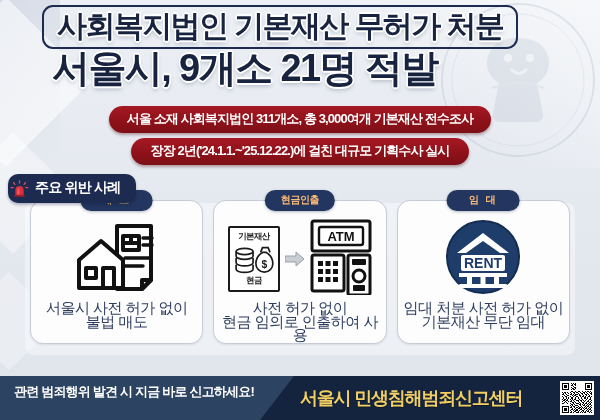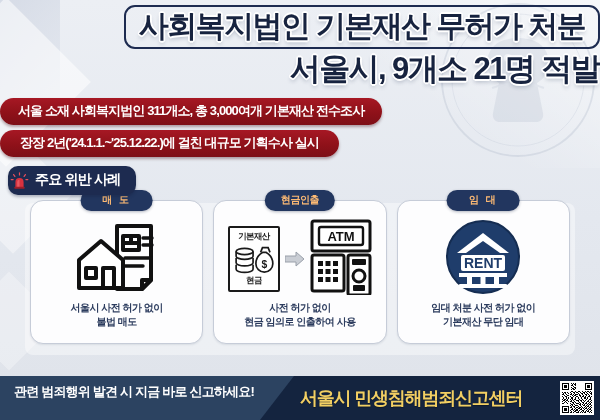--- a/index.html
+++ b/index.html
@@ -44,44 +44,45 @@
     position:absolute;right:16px;bottom:26px;
     font-size:14px;font-weight:bold;color:#8c98ad;opacity:.55;
     letter-spacing:-0.5px;white-space:nowrap;pointer-events:none;
   }
   .wm-sub{
     position:absolute;right:22px;bottom:12px;
     font-size:7px;color:#9aa5b8;opacity:.65;white-space:nowrap;pointer-events:none;
   }
 
   
-  .header{position:relative;padding-top:5px;text-align:right;z-index:3;}
+  .header{position:relative;padding-top:5px;text-align:left;z-index:3;padding-left:42px;}
   .title-box{
     display:inline-block;border:2.5px solid #1d2b50;border-radius:11px;
     padding:2px 13px 4px 13px;background:transparent;
   }
   .title-main{
     font-size:30px;line-height:34px;font-weight:bold;color:#17233f;
     letter-spacing:-1.6px;white-space:nowrap;
     text-shadow:
       1.6px 0 0 #fff,-1.6px 0 0 #fff,0 1.6px 0 #fff,0 -1.6px 0 #fff,
       1.2px 1.2px 0 #fff,-1.2px 1.2px 0 #fff,1.2px -1.2px 0 #fff,-1.2px -1.2px 0 #fff,
       0 3px 4px rgba(30,45,80,.30);
   }
   .title-sub{
-    margin-top:2px;font-size:31px;line-height:35px;font-weight:bold;color:#17233f;
+    margin-top:2px;font-size:38px;line-height:35px;font-weight:bold;color:#17233f;
     letter-spacing:-1.6px;white-space:nowrap;
     text-shadow:
       1.6px 0 0 #fff,-1.6px 0 0 #fff,0 1.6px 0 #fff,0 -1.6px 0 #fff,
       1.2px 1.2px 0 #fff,-1.2px 1.2px 0 #fff,1.2px -1.2px 0 #fff,-1.2px -1.2px 0 #fff,
       0 3px 4px rgba(30,45,80,.30);
-  }
-
-  
-  .pills{position:relative;z-index:3;margin-top:12px;}
+    margin-left: 10px;
+  }
+
+  
+  .pills{position:relative;z-index:3;text-align:center;margin-top:20px;}
   .redpill{
     display:inline-block;border-radius:999px;color:#fff;font-weight:bold;
     white-space:nowrap;letter-spacing:-0.9px;
     background:linear-gradient(180deg,#a61824 0%,#8f1119 55%,#7d0f17 100%);
     box-shadow:0 2px 3px rgba(60,10,16,.35);
   }
   .redpill.p1{font-size:13px;padding:4px 18px 5px;}
   .redpill.p2{font-size:13px;padding:4px 20px 5px;margin-top:5px;}
 
   
@@ -112,21 +113,21 @@
     position:absolute;top:-11px;left:50%;transform:translateX(-50%);
     background:#22365f;color:#fdba74;border-radius:999px;
     padding:3px 22px 4px;font-size:10px;font-weight:bold;letter-spacing:2px;
     white-space:nowrap;box-shadow:0 1px 3px rgba(20,30,60,.32);
   }
   .card-pill.tight{letter-spacing:-0.4px;padding:3px 16px 4px;}
   .card-art{
     height:84px;margin-top:16px;display:flex;align-items:center;justify-content:center;
   }
   .card-cap{
-    text-align:center;font-size:10px;line-height:13.5px;font-weight:bold;
+    text-align:center;font-size:15px;line-height:13.5px;font-weight:normal;
     color:#2c3c5e;letter-spacing:-0.5px;padding:0 4px;
   }
 
   
   .money-row{display:flex;align-items:center;gap:5px;}
   .money-box{
     width:52px;height:66px;border:2px solid #1a1a1a;border-radius:2px;
     background:#fff;display:flex;flex-direction:column;align-items:center;
     justify-content:space-between;padding:3px 0 3px;box-sizing:border-box;
   }

